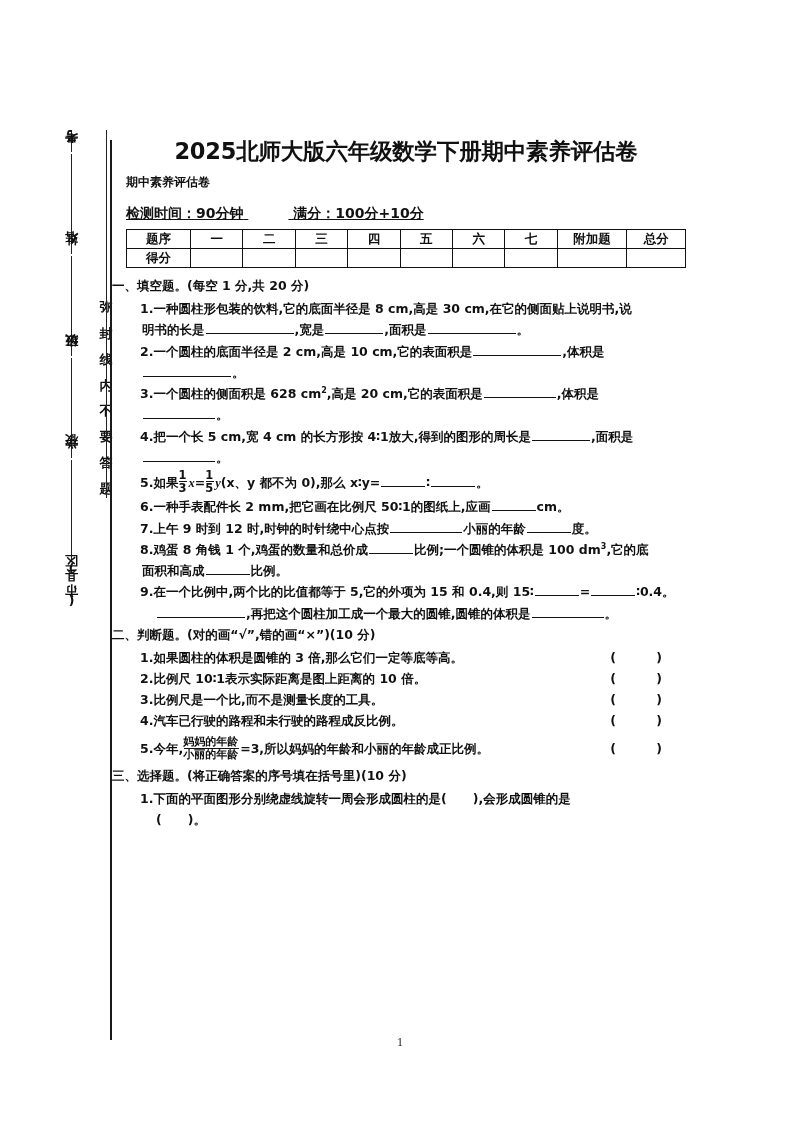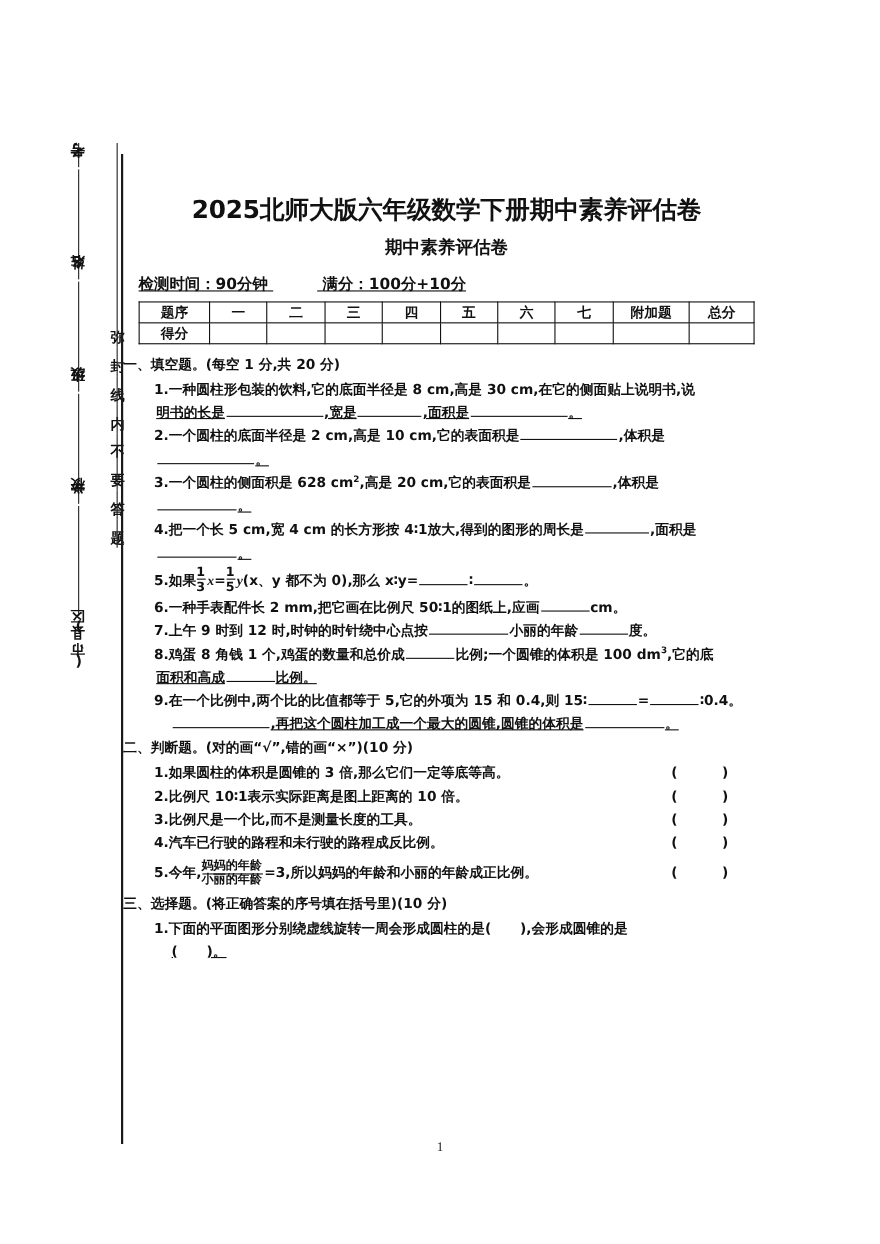--- a/index.html
+++ b/index.html
@@ -73,38 +73,37 @@
     left: 110px; top: 140px;
     width: 2px; height: 900px;
     background: #1a1a1a;
   }
 
   
   #content {
     position: absolute;
     left: 126px; top: 138px;
     width: 560px;
-    margin-top: 40px;
   }
 
   .title-main {
     font-family: "DejaVu Sans", "Liberation Sans", sans-serif;
     font-weight: bold;
     font-size: 22.5px;
     text-align: center;
     letter-spacing: -0.2px;
     white-space: nowrap;
     margin: 0 0 10px 0;
     line-height: 1.2;
   }
   .title-sub {
     font-family: "DejaVu Sans", "Liberation Sans", sans-serif;
     font-weight: bold;
-    font-size: 16px;
-    text-align: center;
+    font-size: 12px;
+    text-align: left;
     margin: 0 0 16px 0;
     line-height: 1.2;
   }
   .meta-line {
     font-family: "DejaVu Sans", "Liberation Sans", sans-serif;
     font-weight: bold;
     font-size: 14px;
     text-align: left;
     margin: 0 0 6px 0;
     text-decoration: underline;
@@ -144,21 +143,21 @@
   .q {
     font-family: "DejaVu Sans", "Liberation Sans", sans-serif;
     font-weight: bold;
     font-size: 12.5px;
     line-height: 1.62;
     margin: 0 0 1px 0;
     padding-left: 16px;
     text-indent: -2px;
     position: relative;
   }
-  .q.indent-wrap { text-indent: 0; text-decoration: underline; }
+  .q.indent-wrap { text-indent: 0; }
 
   .blank {
     display: inline-block;
     border-bottom: 1.3px solid #111;
     vertical-align: baseline;
     height: 13px;
     margin: 0 1px;
   }
   .b-s  { width: 44px; }
   .b-m  { width: 58px; }

